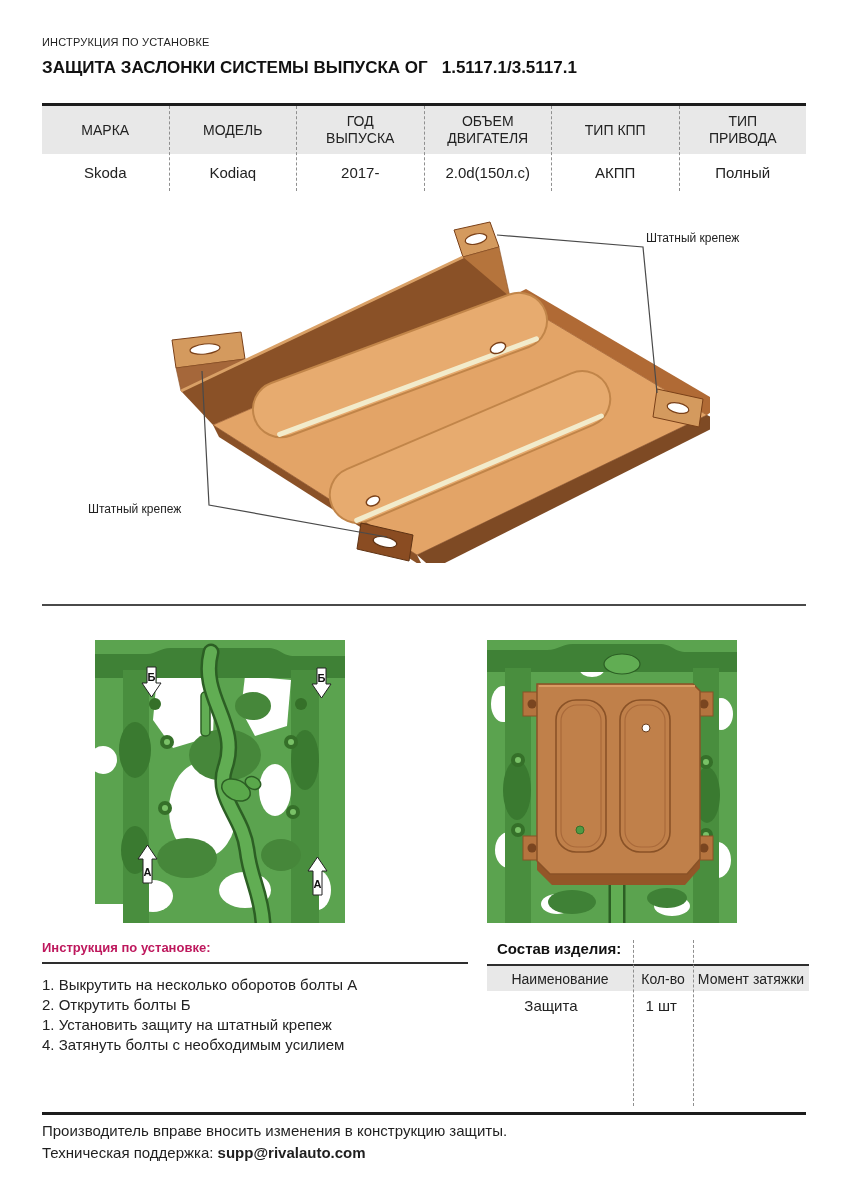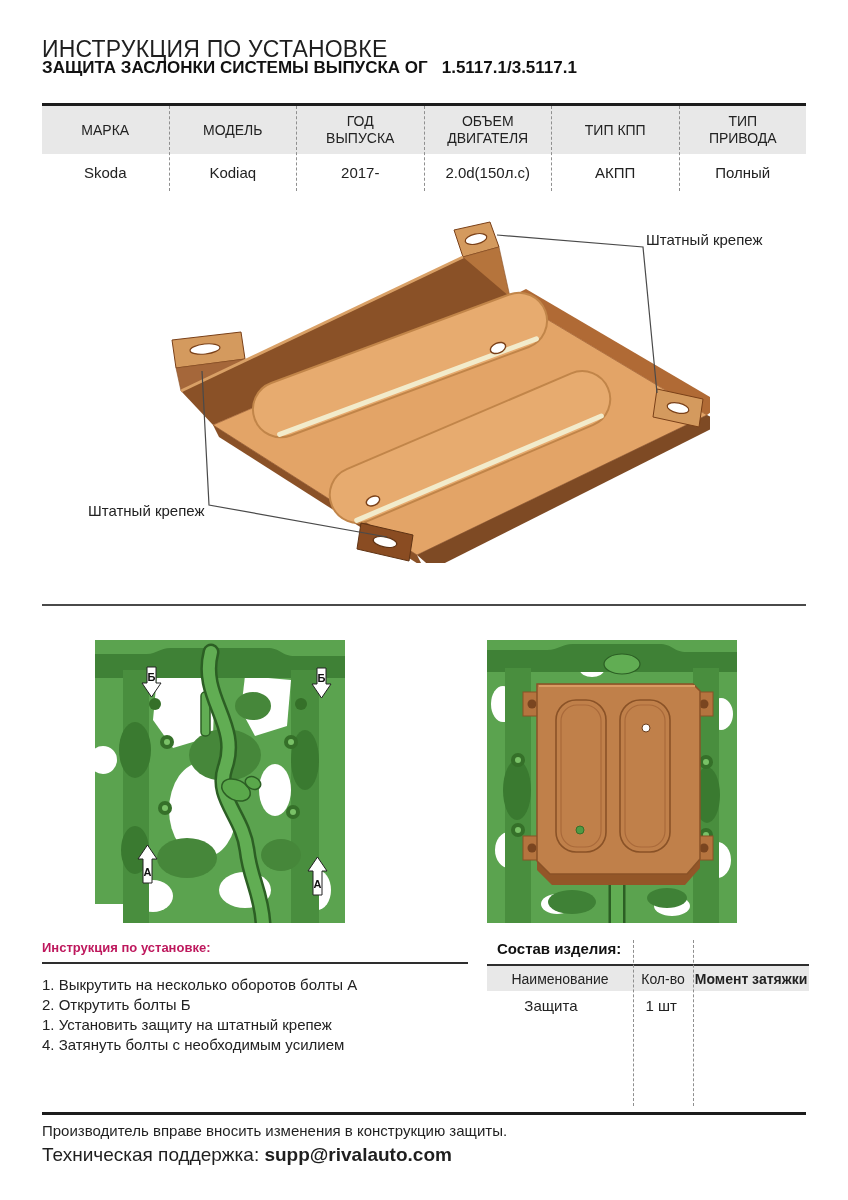--- a/index.html
+++ b/index.html
@@ -2,64 +2,64 @@
 <html><head>
 <meta charset="utf-8">
 <style>
   html,body{margin:0;padding:0;background:#888;}
   .page{
     position:relative;width:848px;height:1200px;background:#ffffff;
     font-family:"Liberation Sans",sans-serif;color:#1a1a1a;overflow:hidden;
     margin:0 auto;
   }
   
-  .doc-title{position:absolute;left:42px;top:36px;font-size:23px;letter-spacing:.2px;color:#1f1f1f;}
+  .doc-title{position:absolute;left:42px;top:36px;font-size:11px;letter-spacing:.2px;color:#1f1f1f;}
   .doc-subtitle{position:absolute;left:42px;top:58px;font-size:17px;font-weight:bold;color:#111;}
   .doc-subtitle .pn{margin-left:14px;}
   
   .spec-table{position:absolute;left:42px;top:103px;width:764px;border-top:3px solid #1c1c1c;display:flex;}
   .spec-col{flex:1 1 0;border-right:1px dashed #8f8f8f;
     background:linear-gradient(to bottom,#e8e8e8 0,#e8e8e8 48px,#ffffff 48px);}
   .spec-col:last-child{border-right:none;}
   .spec-th{height:48px;display:flex;align-items:center;justify-content:center;text-align:center;
     font-size:14px;line-height:1.2;white-space:pre-line;color:#222;}
   .spec-td{height:37px;display:flex;align-items:center;justify-content:center;font-size:15px;color:#222;}
   
   .diagram-svg{position:absolute;left:165px;top:213px;}
-  .callout{position:absolute;font-size:15px;color:#222;white-space:nowrap;}
+  .callout{position:absolute;font-size:12px;color:#222;white-space:nowrap;}
   #callout-top{left:646px;top:231px;}
   #callout-bottom{left:88px;top:502px;}
   .divider{position:absolute;left:42px;top:604px;width:764px;height:2px;background:#4a4a4a;}
   
   .photo{position:absolute;width:250px;height:283px;}
   #photo-before{left:95px;top:640px;}
   #photo-after{left:487px;top:640px;}
   
   .instructions{position:absolute;left:42px;top:940px;width:426px;}
   .section-heading{font-size:13px;font-weight:bold;color:#be185d;}
   .instructions .rule{height:2px;background:#2e2e2e;margin-top:7px;margin-bottom:11px;}
   .step{font-size:15px;line-height:20px;color:#222;}
   
   .composition{position:absolute;left:487px;top:938px;width:322px;height:172px;}
   .comp-heading{position:absolute;left:10px;top:2px;font-size:15px;font-weight:bold;color:#111;text-align:right;}
   .comp-rule{position:absolute;left:0;top:26px;width:322px;height:2px;background:#2e2e2e;}
   .comp-header{position:absolute;left:0;top:28px;width:322px;height:25px;background:#e8e8e8;display:flex;text-align:right;}
   .comp-row{position:absolute;left:0;top:55px;width:322px;height:24px;display:flex;gap:20px;}
   .comp-c1{width:146px;display:flex;align-items:center;justify-content:center;}
   .comp-c2{width:60px;display:flex;align-items:center;justify-content:center;}
-  .comp-c3{width:116px;display:flex;align-items:center;justify-content:center;font-weight:bold;}
+  .comp-c3{width:116px;display:flex;align-items:center;justify-content:center;}
   .comp-header div{font-size:14px;color:#222;}
   .comp-row div{font-size:15px;color:#222;}
   .comp-dash{position:absolute;top:2px;height:166px;width:0;border-left:1px dashed #8f8f8f;}
   #comp-dash-1{left:146px;}
   #comp-dash-2{left:206px;}
   
   .footer-rule{position:absolute;left:42px;top:1112px;width:764px;height:3px;background:#1c1c1c;}
   .footer-line1{position:absolute;left:42px;top:1122px;font-size:15px;color:#1f1f1f;}
-  .footer-line2{position:absolute;left:42px;top:1144px;font-size:19px;color:#1f1f1f;}
+  .footer-line2{position:absolute;left:42px;top:1144px;font-size:15px;color:#1f1f1f;}
   .footer-line2 b{font-weight:bold;}
   svg text{font-family:"Liberation Sans",sans-serif;}
 </style>
 </head>
 <body>
 
 <div class="page">
 
   <div class="doc-title">ИНСТРУКЦИЯ ПО УСТАНОВКЕ</div>
   <div class="doc-subtitle">

